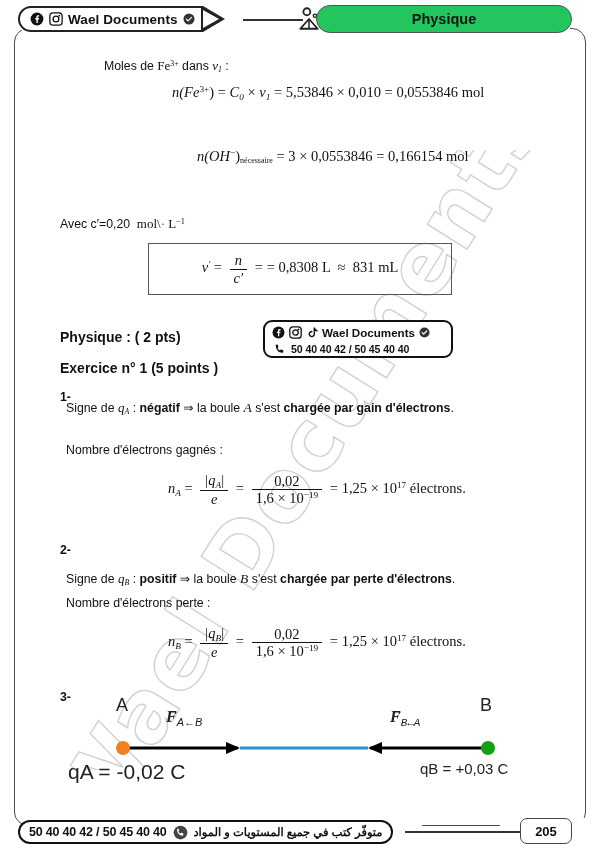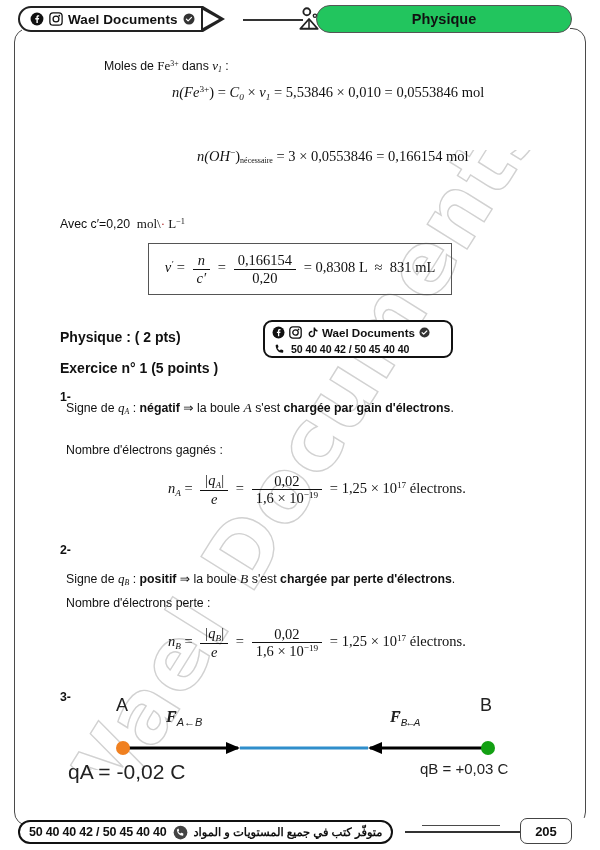--- a/index.html
+++ b/index.html
@@ -302,24 +302,20 @@
 
     <div class="boxed" style="left:148px; top:243px; width:304px; height:52px;">
       <div class="serifmath">
         <span class="mi">v</span><sup class="s" style="font-style:italic;">′</sup>
         <span class="mup">=</span>
         <span class="frac">
           <span class="num mi">n</span>
           <span class="den mi">c′</span>
         </span>
         <span class="mup">=</span>
-        <span class="frac">
-          <span class="num mup">0,166154</span>
-          <span class="den mup">0,20</span>
-        </span>
         <span class="mup">=</span>
         <span class="mup">0,8308 L</span>
         &nbsp;<span class="mup">≈</span>&nbsp;
         <span class="mup">831 mL</span>
       </div>
     </div>
 
     <div class="bold-h" style="position:absolute; left:60px; top:329px;">Physique : ( 2 pts)</div>
     <div class="bold-h" style="position:absolute; left:60px; top:360px;">Exercice n° 1 (5 points )</div>
 

